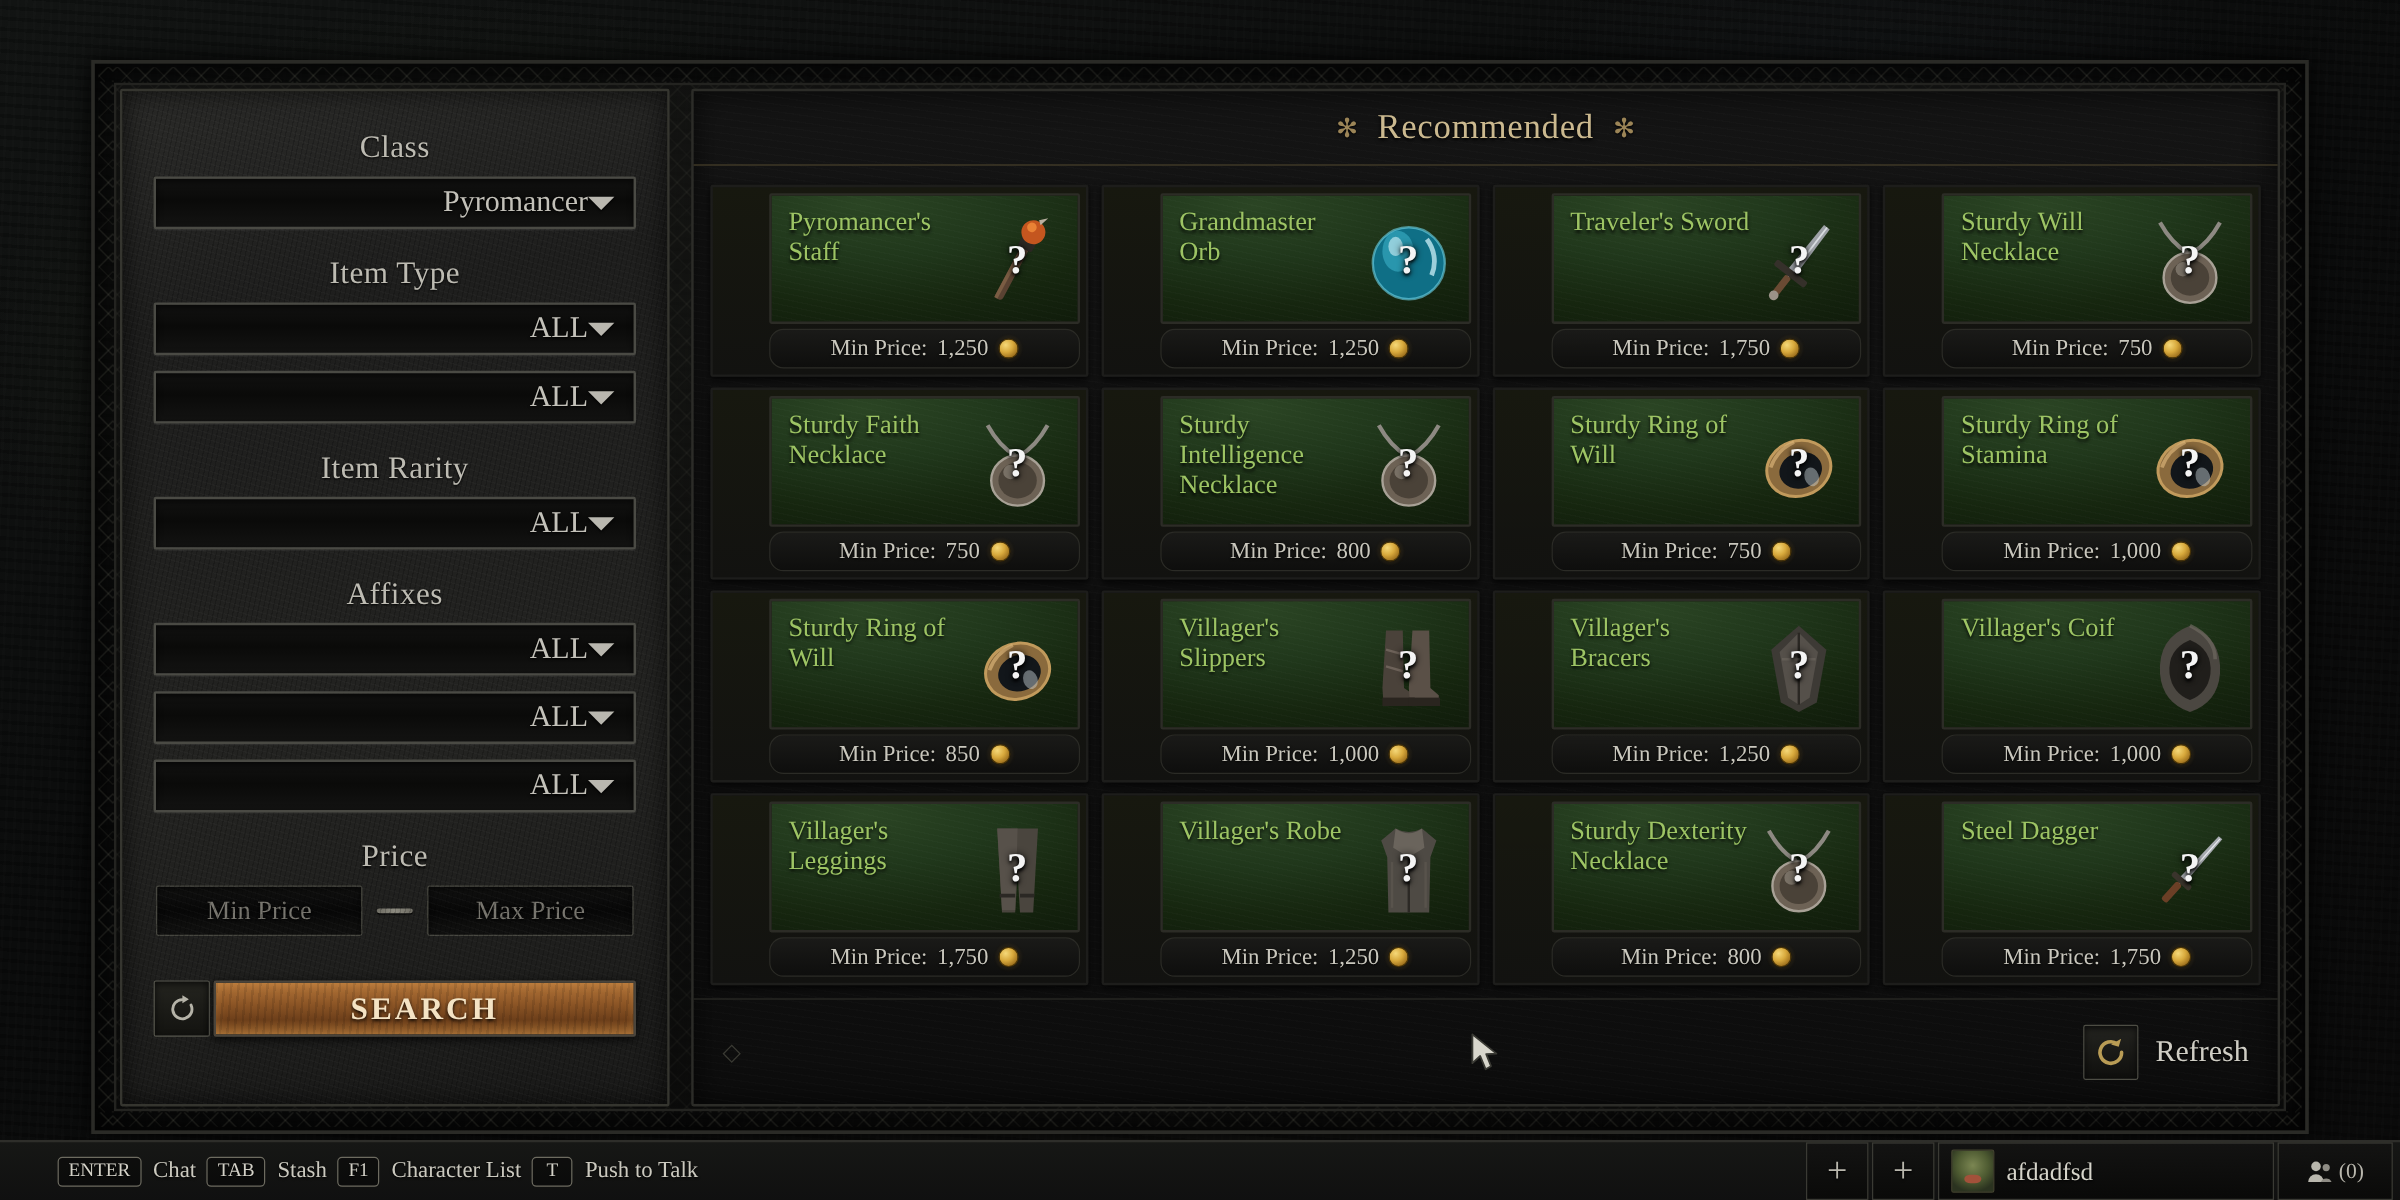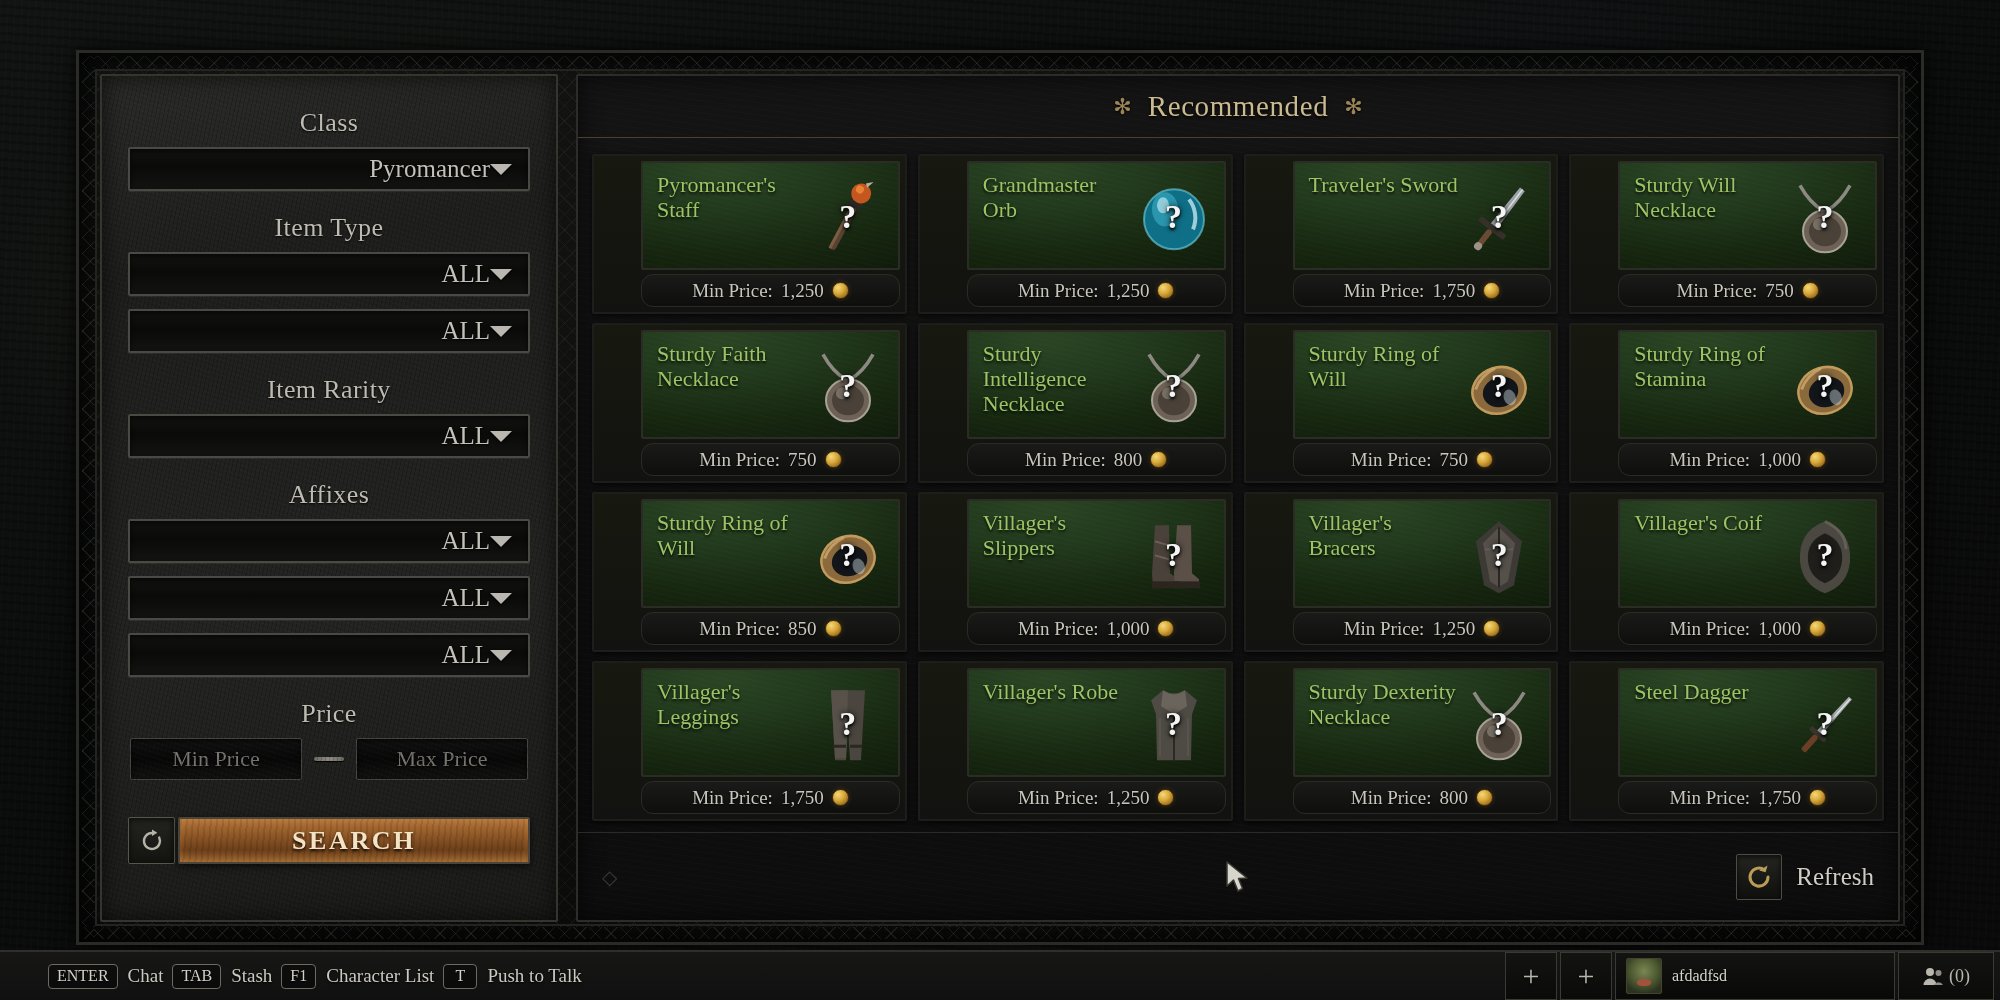--- a/index.html
+++ b/index.html
@@ -423,21 +423,21 @@
   }
   #avatar::after {
     content:"";
     position:absolute; left:30%; top:58%;
     width: 40%; height: 22%;
     background: #a2513a;
     border-radius: 40%;
   }
   #player-name {
     color: #d6d4ca;
-    font-size: 16px;
+    font-size: 21px;
     text-shadow: 0 1px 2px #000;
   }
   #social-slot {
     width: 96px;
     background: linear-gradient(180deg, #131312, #0a0a09);
     border: 1px solid #3a3a34;
     display: flex; align-items: center; justify-content: center;
     gap: 5px;
   }
   #social-count { color: #b9b7ad; font-size: 18px; }

